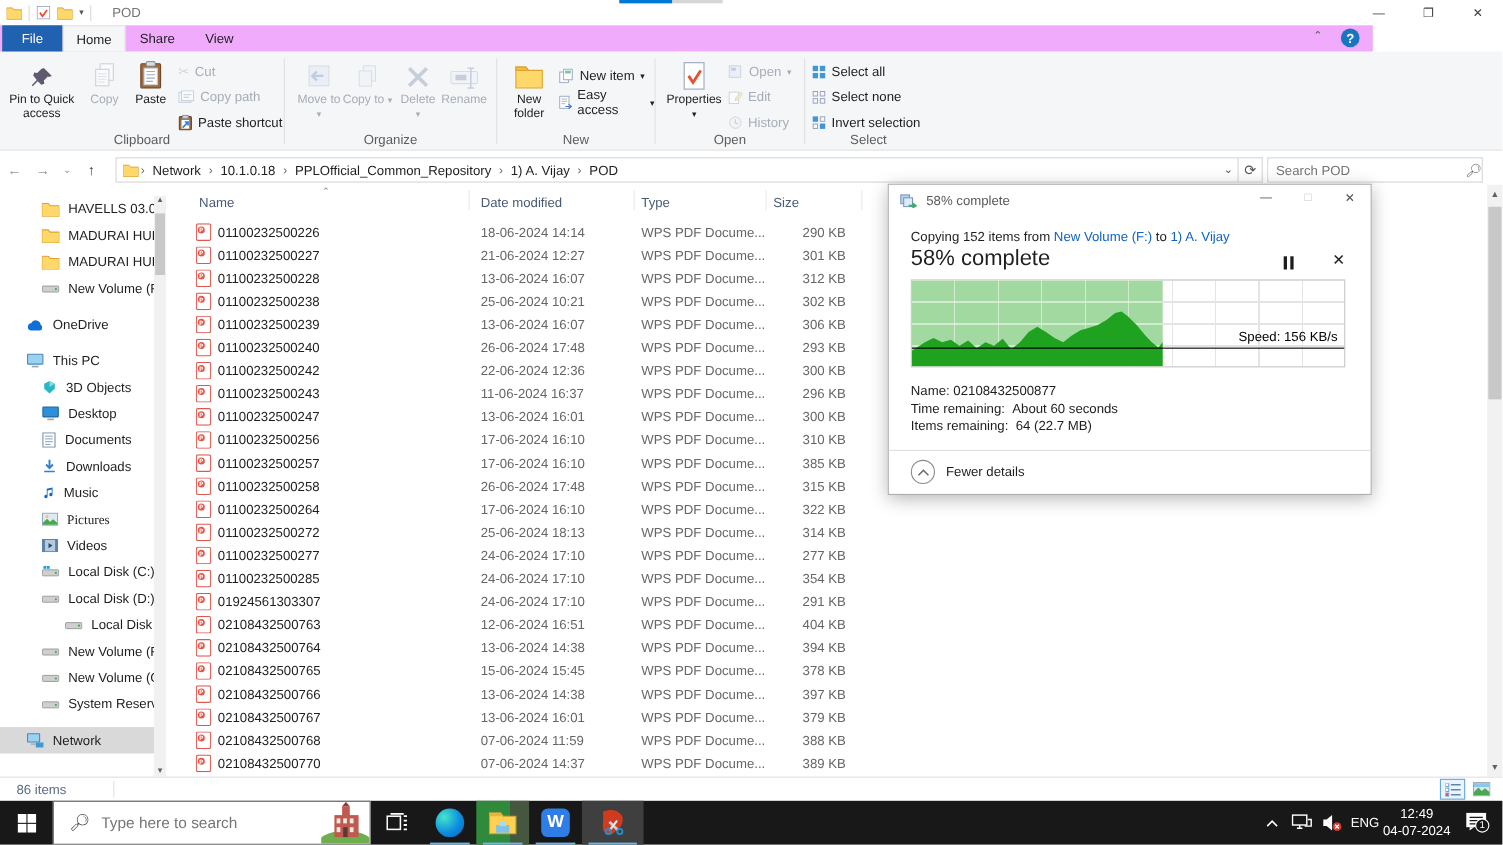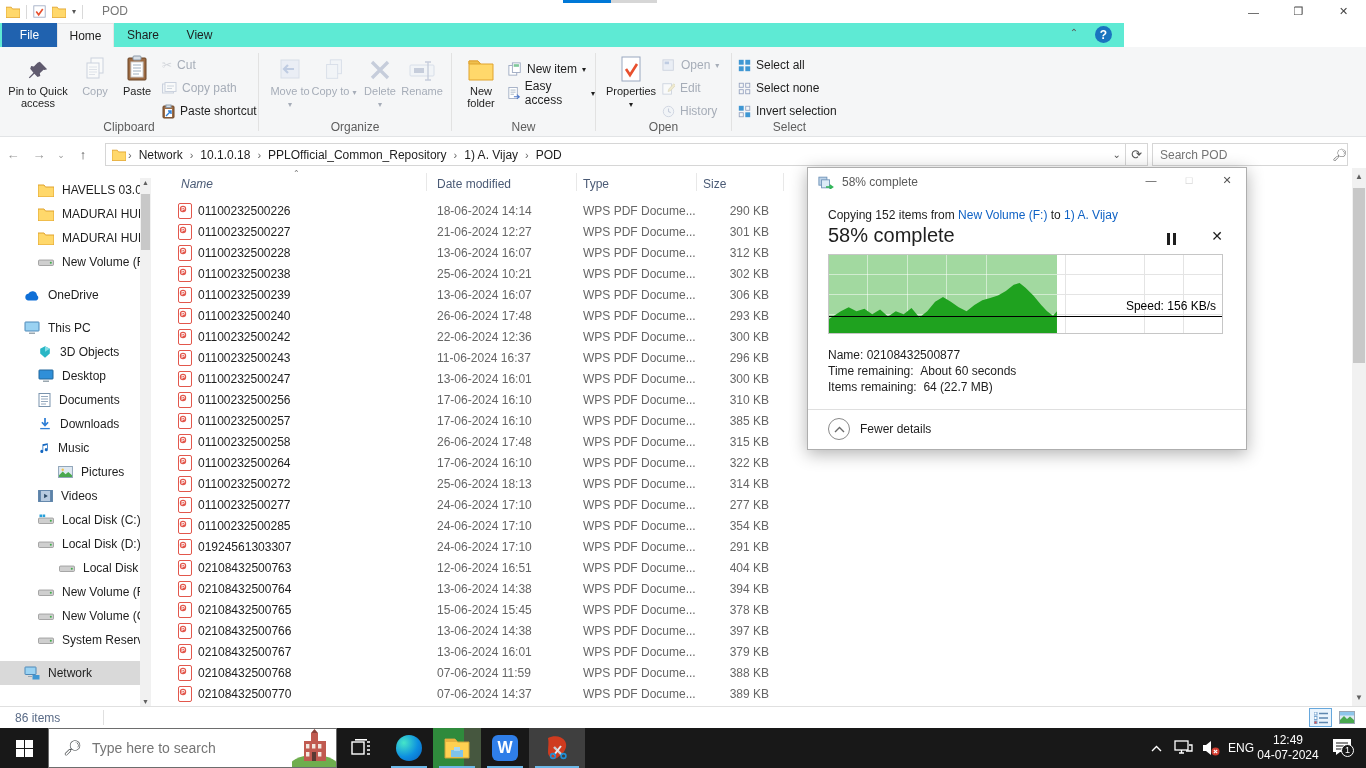--- a/index.html
+++ b/index.html
@@ -9,21 +9,21 @@
   
   .titlebar { position:absolute; left:0; top:0; width:1366px; height:23px; background:#fff; }
   .qat { position:absolute; left:6px; top:3px; display:flex; align-items:center; gap:6px; height:17px; }
   .qat .sep { width:1px; height:14px; background:#d9d9d9; }
   .win-title { position:absolute; left:102px; top:4px; color:#767676; font-size:12px; }
   .title-strip { position:absolute; left:563px; top:0; width:94px; height:3px; background:#d6d6d6; }
   .title-strip > div { height:3px; background:var(--accent,#0078d7); width:48px; }
   .wincontrols { position:absolute; right:0; top:0; display:flex; }
   .wc { width:45px; height:23px; display:flex; align-items:center; justify-content:center; color:#444; font-size:11px; }
 
-  .tabsrow { position:absolute; left:0; top:23px; width:1124px; height:24px; background:#5eead4; }
+  .tabsrow { position:absolute; left:0; top:23px; width:1248px; height:24px; background:#f0abfc; }
   .tab { position:absolute; top:0; height:24px; display:flex; align-items:center; justify-content:center; font-size:12px; }
   .tab-file { left:2px; width:55px; background:var(--filetab,#2062af); color:#fff; }
   .tab-home { left:57px; width:57px; background:#f5f6f7; border:1px solid #e5e5e5; border-bottom:none; }
   .tab-share { left:114px; width:58px; }
   .tab-view { left:172px; width:55px; }
   .ribbon-collapse { position:absolute; right:40px; top:4px; color:#5a5a5a; font-size:10px; width:20px; text-align:center; }
   .ribbon-help { position:absolute; right:12px; top:3px; width:17px; height:17px; border-radius:50%; background:#1a74bf; color:#fff; font-weight:bold; font-size:12px; display:flex; align-items:center; justify-content:center; }
 
   .ribbon { position:absolute; left:0; top:47px; width:1366px; height:90px; background:#f5f6f7; border-bottom:1px solid #e2e4e6; }
   .rgroup { position:absolute; top:0; height:90px; }
@@ -57,21 +57,21 @@
   .side-item.selected { background:#d9d9d9; }
   .side-item svg { flex:0 0 auto; }
   .sscroll { position:absolute; left:140px; top:10px; width:11px; height:528px; background:#f1f1f1; }
   .sscroll .thumb { position:absolute; left:1px; top:16px; width:9px; height:56px; background:#c8c8c8; }
   .sarrow { position:absolute; left:0; width:11px; text-align:center; font-size:7px; color:#606060; }
 
   .filearea { position:absolute; left:158px; top:0; width:1194px; height:538px; }
   .fhead { position:absolute; left:0; top:2px; width:640px; height:24px; color:#4a5a75; }
   .fhead .hsep { position:absolute; top:3px; width:1px; height:18px; background:#e8e8e8; }
   .sortcaret { position:absolute; left:135px; top:-1px; color:#777; font-size:8px; }
-  .hname { position:absolute; left:23px; top:7px;font-style:italic; }
+  .hname { position:absolute; left:23px; top:7px; }
   .hdate { position:absolute; left:279px; top:7px; }
   .htype { position:absolute; left:425px; top:7px; }
   .hsize { position:absolute; left:545px; top:7px; }
   .frows { position:absolute; left:0; top:33px; width:660px; }
   .frow { position:relative; height:21px; }
   .frow .ficon { position:absolute; left:20px; top:2px; }
   .frow .fname { position:absolute; left:40px; top:3px; width:225px; overflow:hidden; }
   .frow .fdate { position:absolute; left:279px; top:3px; color:#666; }
   .frow .ftype { position:absolute; left:425px; top:3px; color:#666; }
   .frow .fsize { position:absolute; left:527px; top:3px; width:84px; text-align:right; color:#666; }
@@ -489,21 +489,21 @@
           <span>Downloads</span>
         </div>
         <div class="side-item" style="padding-left: 38px;">
           <span style="display: inline-flex;">
             <svg width="12" height="14" viewBox="0 0 16 16">
               <path d="M6 3l7-1.4v8.6a2 2 0 1 1-1-1.7V4L7 5.2v7.4a2 2 0 1 1-1-1.7z" fill="#1266c0"></path>
             </svg>
           </span>
           <span>Music</span>
         </div>
-        <div class="side-item" style="padding-left: 58px;">
+        <div class="side-item" style="padding-left: 38px; font-family: Liberation Serif, serif;">
           <span style="display: inline-flex;">
             <svg width="15" height="12" viewBox="0 0 16 13">
               <rect x="0.5" y="0.5" width="15" height="12" fill="#dfe9f2" stroke="#8aa0b5"></rect>
               <path d="M1 10l4-4 3 3 3-2.5L15 10v2H1z" fill="#49a84f"></path>
               <circle cx="5" cy="4" r="1.3" fill="#f2c14e"></circle>
             </svg>
           </span>
           <span>Pictures</span>
         </div>
         <div class="side-item" style="padding-left: 38px;">

